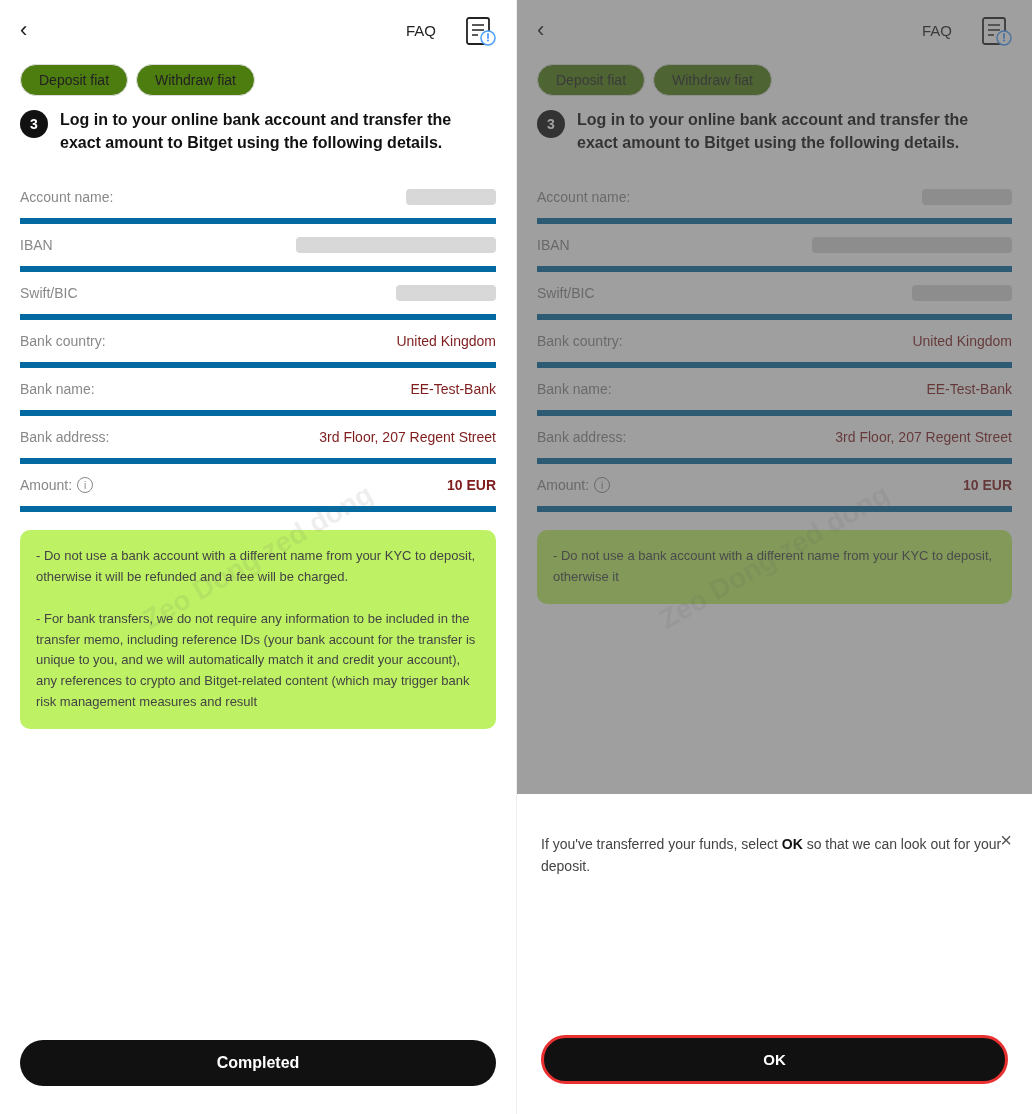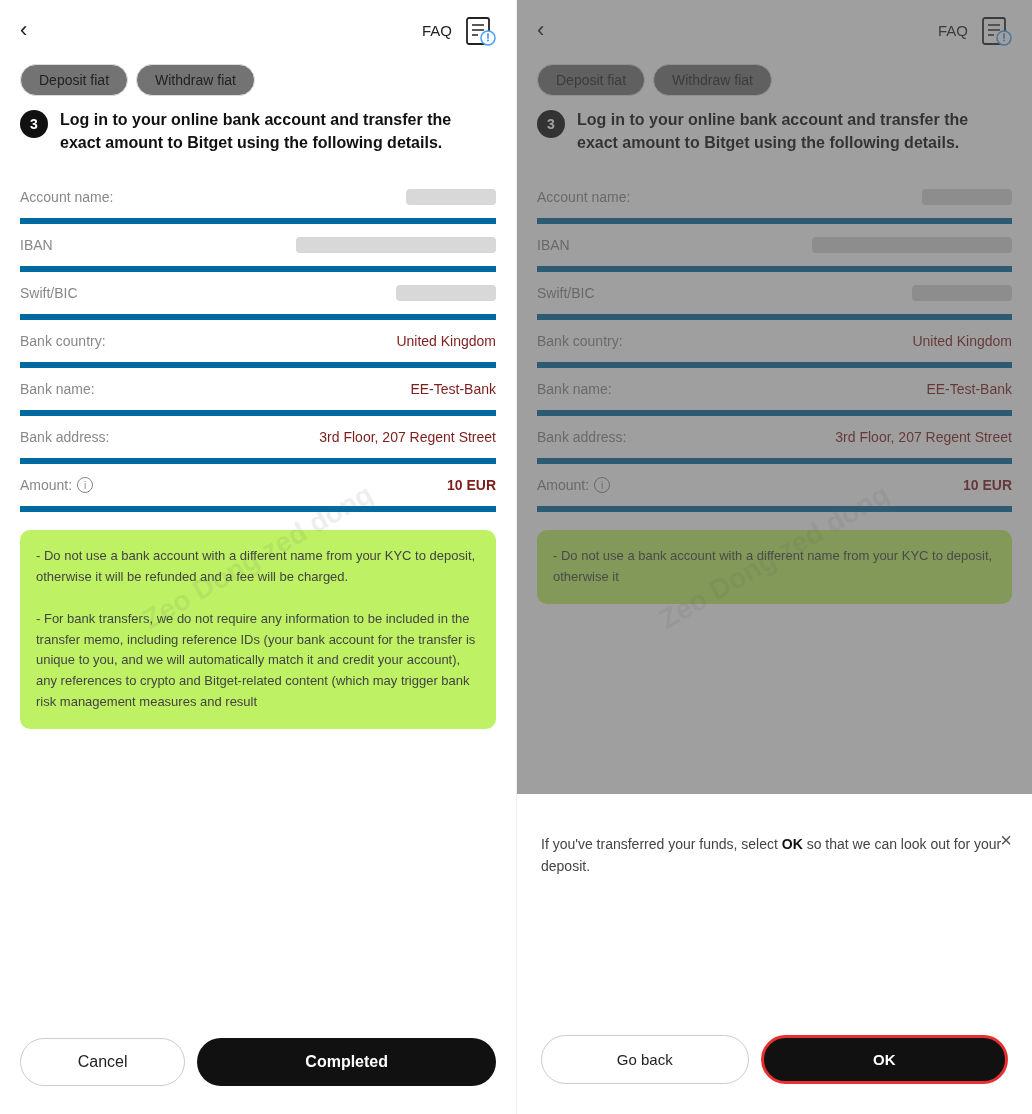--- a/index.html
+++ b/index.html
@@ -36,21 +36,21 @@
     .back-btn {
       font-size: 22px;
       color: #222;
       cursor: pointer;
       background: none;
       border: none;
     }
     .header-right {
       display: flex;
       align-items: center;
-      gap: 12px;
+      gap: 28px;
     }
     .faq-label {
       font-size: 15px;
       color: #222;
     }
     .header-icon {
       width: 32px;
       height: 32px;
       position: relative;
     }
@@ -65,21 +65,21 @@
       gap: 8px;
       padding: 8px 20px 12px;
     }
     .tab {
       padding: 7px 18px;
       border-radius: 20px;
       border: 1px solid #ddd;
       font-size: 14px;
       color: #222;
       cursor: pointer;
-      background: #737373;
+      background: #4d7c0f;
     }
 
     
     .content {
       flex: 1;
       overflow-y: auto;
       padding: 0 20px;
     }
 
     
@@ -361,21 +361,20 @@
       <span class="detail-value bold">10 EUR</span>
     </div>
 
     <div class="notice-box">
       - Do not use a bank account with a different name from your KYC to deposit, otherwise it will be refunded and a fee will be charged.<br><br>
       - For bank transfers, we do not require any information to be included in the transfer memo, including reference IDs (your bank account for the transfer is unique to you, and we will automatically match it and credit your account), any references to crypto and Bitget-related content (which may trigger bank risk management measures and result
     </div>
   </div>
 
   <div class="bottom-bar">
-    <button class="btn-cancel">Cancel</button>
     <button class="btn-completed">Completed</button>
   </div>
 </div>
 
 <div class="panel panel-right" style="position:relative;">
   <div class="watermark">Zeo Dong zed dong</div>
 
   <div class="header">
     <button class="back-btn">‹</button>
     <div class="header-right">
@@ -443,17 +442,16 @@
   </div>
 
   <div class="overlay-dim"></div>
 
   <div class="modal-sheet">
     <button class="modal-close">×</button>
     <div class="modal-body">
       If you've transferred your funds, select <strong>OK</strong> so that we can look out for your deposit.
     </div>
     <div class="modal-buttons">
-      <button class="btn-goback">Go back</button>
       <button class="btn-ok">OK</button>
     </div>
   </div>
 </div>
 
 </body></html>

